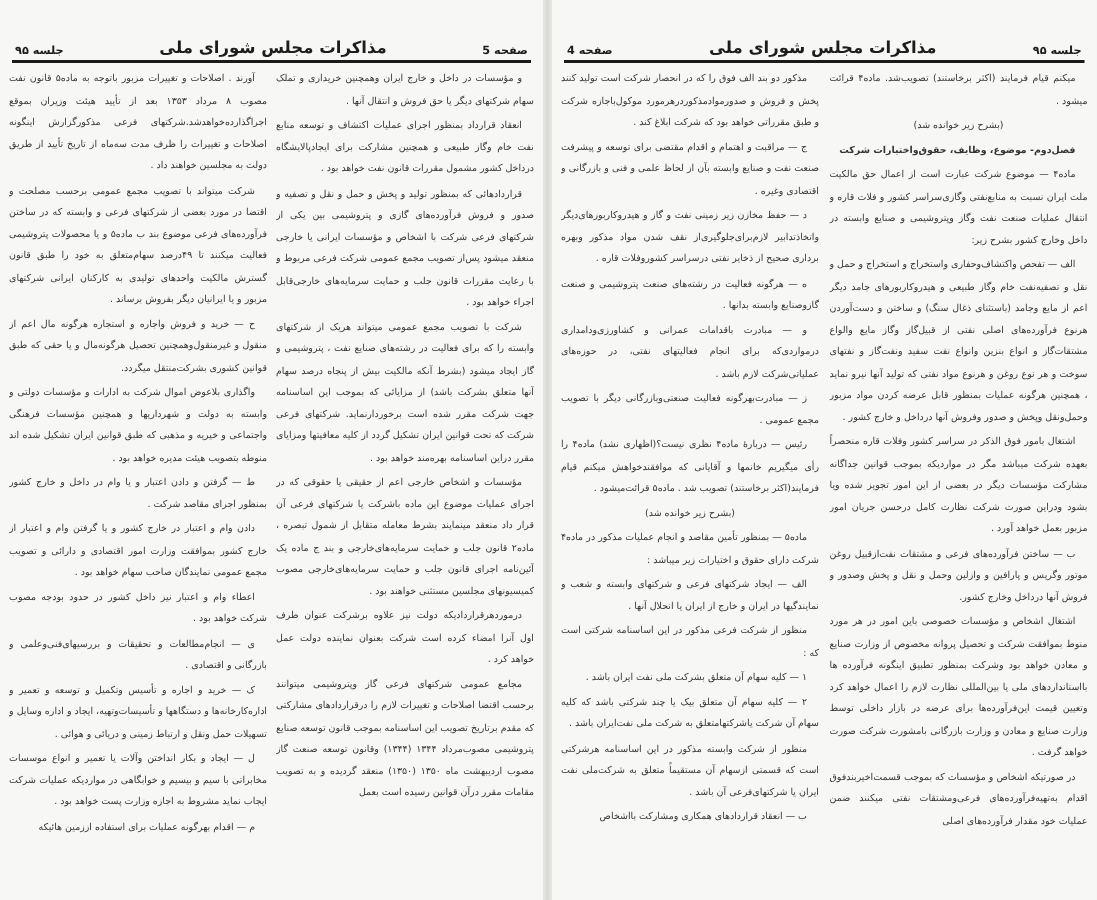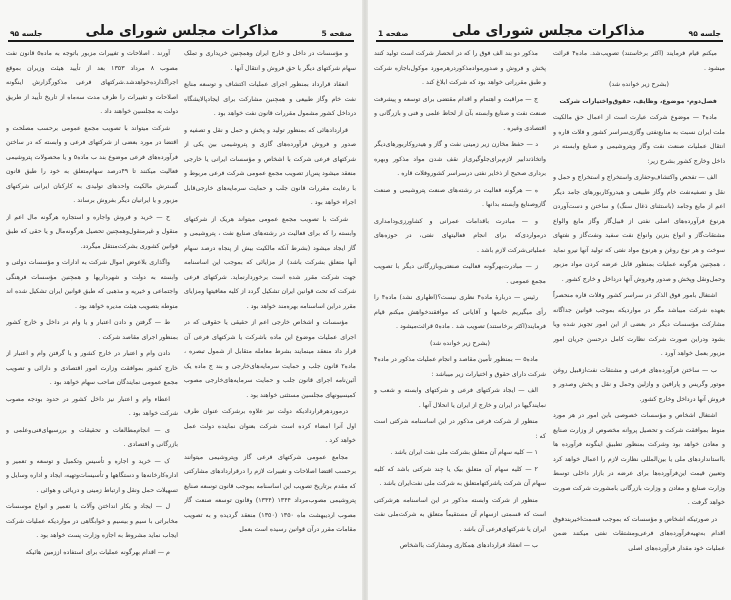--- a/index.html
+++ b/index.html
@@ -19,21 +19,21 @@
   .gutter {
     position:absolute; left:362px; top:0; width:6px; height:600px;
     background:linear-gradient(to right,#e6e6e2,#d8d8d4,#e6e6e2);
   }
   .header {
     position:absolute; top:24px; left:10px; right:10px; height:14px;
     direction:rtl;
     display:flex; justify-content:space-between; align-items:flex-end;
     font-size:7.5px; font-weight:bold; color:#1c1c1c;
   }
-  .header .title { font-size:14px; }
+  .header .title { font-size:11px; }
   .rule {
     position:absolute; top:40px; left:8px; right:8px; height:0;
     border-top:2px solid #1a1a1a;
   }
   .col {
     position:absolute; top:46px; width:172px;
     direction:rtl; text-align:justify;
     font-size:6.3px; line-height:14.5px; color:#333;
     overflow:hidden;
   }
@@ -80,21 +80,21 @@
     <p>م — اقدام بهرگونه عملیات برای استفاده اززمین هائیکه</p>
   </div>
 </div>
 
 <div class="gutter"></div>
 
 <div class="page" id="page-right">
   <div class="header">
     <span>جلسه ۹۵</span>
     <span class="title">مذاکرات مجلس شورای ملی</span>
-    <span>صفحه 1</span>
+    <span>صفحه 4</span>
   </div>
   <div class="rule"></div>
 
   <div class="col col-a">
     <p>میکنم قیام فرمایند (اکثر برخاستند) تصویب‌شد. ماده۴ قرائت میشود .</p>
     <p class="center">(بشرح زیر خوانده شد)</p>
     <p class="bold">فصل‌دوم- موضوع، وظایف، حقوق‌واختیارات شرکت</p>
     <p>ماده۴ — موضوع شرکت عبارت است از اعمال حق مالکیت ملت ایران نسبت به منابع‌نفتی وگازی‌سراسر کشور و فلات قاره و انتقال عملیات صنعت نفت وگاز وپتروشیمی و صنایع وابسته در داخل وخارج کشور بشرح زیر:</p>
     <p>الف — تفحص واکتشاف‌وحفاری واستخراج و استخراج و حمل و نقل و تصفیه‌نفت خام وگاز طبیعی و هیدروکاربورهای جامد دیگر اعم از مایع وجامد (باستثنای ذغال سنگ) و ساختن و دست‌آوردن هرنوع فرآورده‌های اصلی نفتی از قبیل‌گاز وگاز مایع والواع مشتقات‌گاز و انواع بنزین وانواع نفت سفید ونفت‌گاز و نفتهای سوخت و هر نوع روغن و هرنوع مواد نفتی که تولید آنها نیرو نماید ، همچنین هرگونه عملیات بمنظور قابل عرضه کردن مواد مزبور وحمل‌ونقل وپخش و صدور وفروش آنها درداخل و خارج کشور .</p>
     <p>اشتغال بامور فوق الذکر در سراسر کشور وفلات قاره منحصراً بعهده شرکت میباشد مگر در مواردیکه بموجب قوانین جداگانه مشارکت مؤسسات دیگر در بعضی از این امور تجویز شده ویا بشود ودراین صورت شرکت نظارت کامل درحسن جریان امور مزبور بعمل خواهد آورد .</p>

